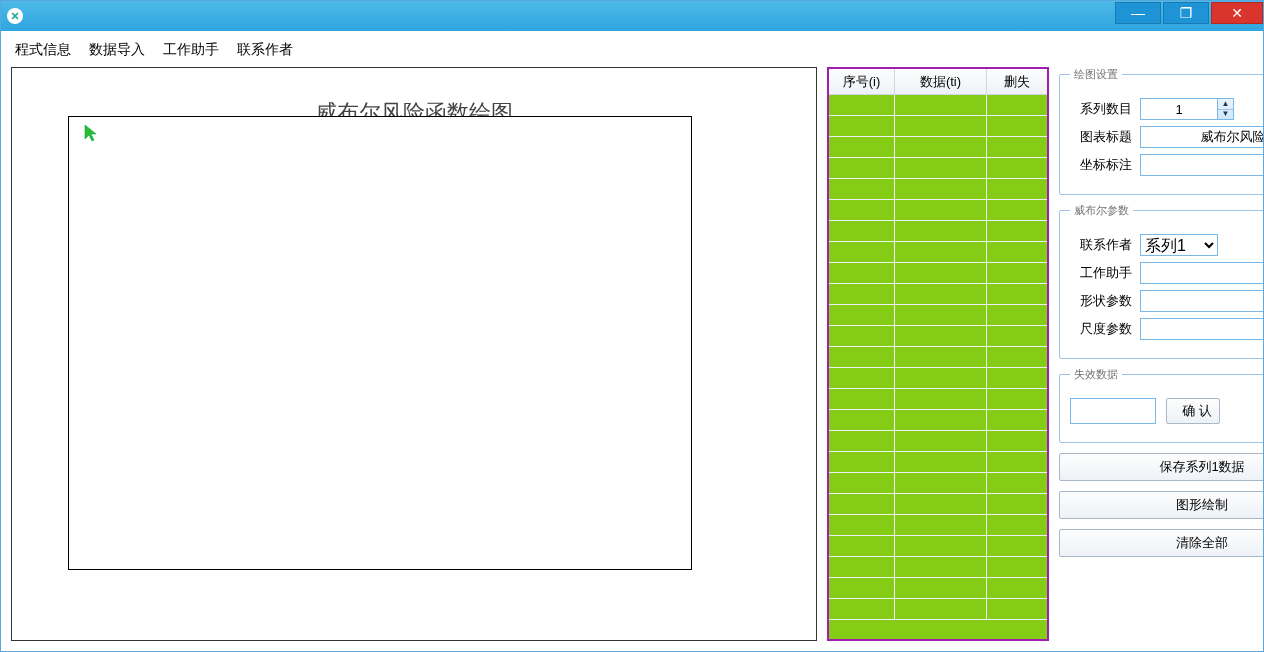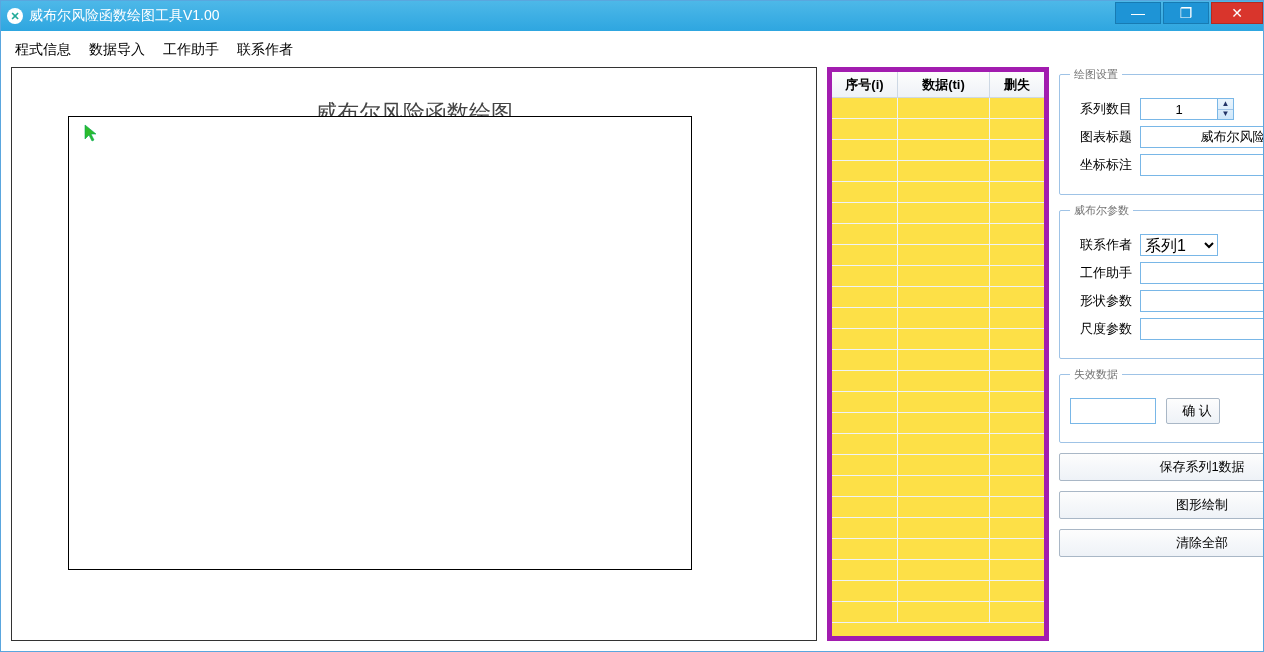--- a/index.html
+++ b/index.html
@@ -85,25 +85,24 @@
     background: #fff;
   }
   .cursor-arrow {
     position: absolute;
     left: 72px; top: 56px;
     width: 14px; height: 18px;
     pointer-events: none;
   }
   .data-grid {
     flex: 0 0 222px;
-    border: 5px solid #a21caf;
-    background: #fde047;
+    border: 2px solid #a21caf;
+    background: #84cc16;
     display: flex;
     flex-direction: column;
-    font-weight: bold;
   }
   .grid-header {
     display: flex;
     height: 26px;
     background: linear-gradient(#fdfdfd,#eef2f7);
     border-bottom: 1px solid #cdd8e4;
     font-size: 13px;
   }
   .grid-header div {
     display: flex; align-items: center; justify-content: center;
@@ -200,21 +199,20 @@
     padding-left: 8px;
   }
   .btn-small { width: 54px; height:26px;}
   .btn-full { width: 100%; margin-top: 2px;}
 </style>
 </head>
 <body>
 
 <div class="titlebar">
   <span class="app-icon">✕</span>
-  <span class="title-text">威布尔风险函数绘图工具V1.00</span>
   <span class="spacer"></span>
   <div class="win-btns">
     <div class="win-btn min">—</div>
     <div class="win-btn max">❐</div>
     <div class="win-btn close">✕</div>
   </div>
 </div>
 
 <div class="menubar">
   <span>程式信息</span>

